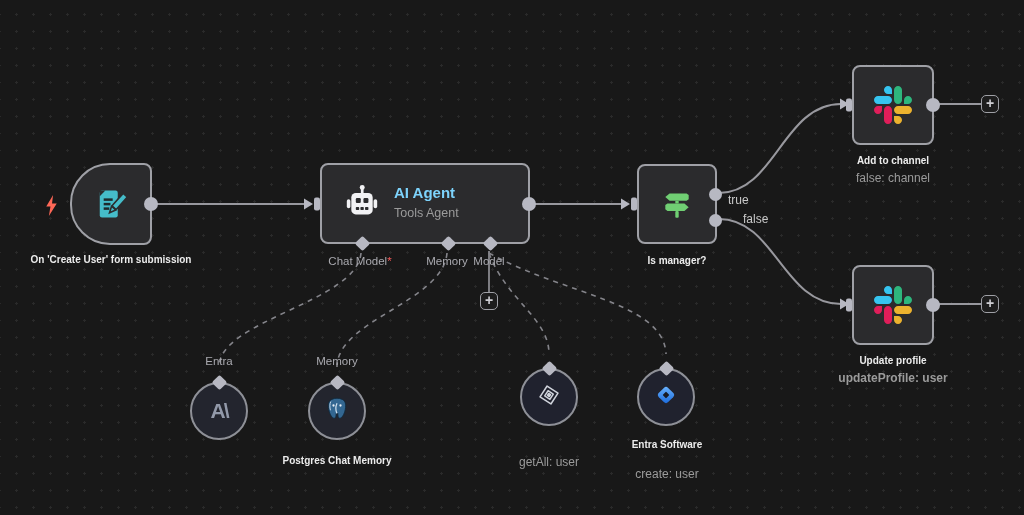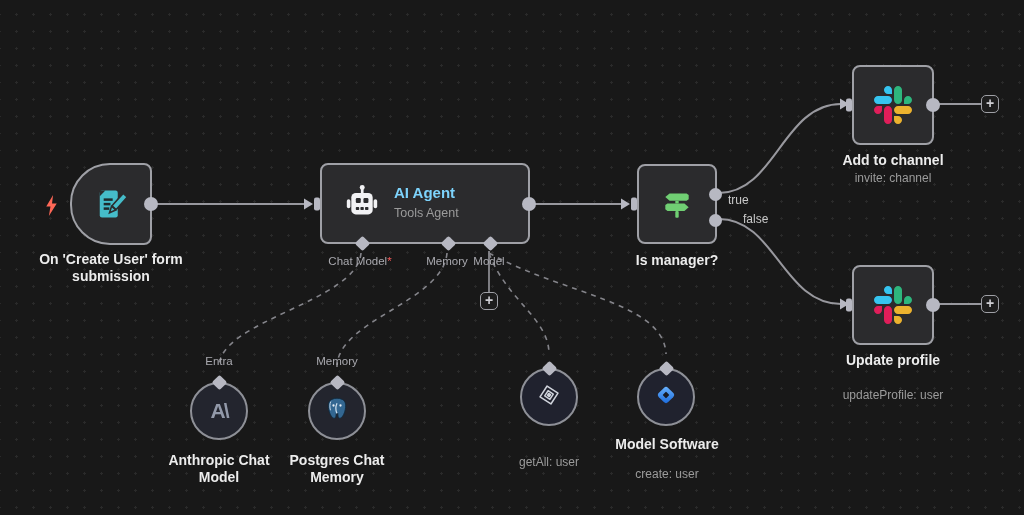--- a/index.html
+++ b/index.html
@@ -16,21 +16,21 @@
     box-sizing:border-box;z-index:2;
   }
   .node-circle{
     position:absolute;background:#23252e;border:2px solid #8e9097;border-radius:50%;
     box-sizing:border-box;z-index:2;display:flex;align-items:center;justify-content:center;
   }
   .icon-wrap{position:absolute;inset:0;display:flex;align-items:center;justify-content:center;}
   .dot{position:absolute;width:14px;height:14px;border-radius:50%;background:#b7b8c2;z-index:3;}
   .tab{position:absolute;width:6px;height:13px;background:#b7b8c2;border-radius:2px;left:-8px;top:50%;transform:translateY(-50%);z-index:3;}
   .diamond{position:absolute;width:11px;height:11px;background:#b7b8c2;border-radius:2px;transform:rotate(45deg);z-index:3;}
-  .caption{position:absolute;z-index:2;color:#ececec;font-size:14px;font-weight:bold;text-align:center;line-height:17px;}
+  .caption{position:absolute;z-index:2;color:#ececec;font-size:10px;font-weight:bold;text-align:center;line-height:17px;}
   .sub{position:absolute;z-index:2;color:#9b9b9b;font-size:12px;text-align:center;}
   .port-label{position:absolute;z-index:2;color:#a9a9af;font-size:11.5px;white-space:nowrap;transform:translateX(-50%);}
   .branch-label{position:absolute;z-index:2;color:#c9c9c9;font-size:12px;}
   .plus-btn{
     position:absolute;width:18px;height:18px;border:1.5px solid #9fa0a6;border-radius:5px;
     color:#cfcfd4;font-size:14px;line-height:15px;text-align:center;z-index:2;box-sizing:border-box;
     background:#1d1d1d;font-weight:bold;
   }
   .center-x{transform:translateX(-50%);}
   .asterisk{color:#f45959;}
@@ -139,45 +139,44 @@
       <svg width="38" height="38" viewBox="0 0 122.8 122.8">
         <path d="M25.8 77.6c0 7.1-5.8 12.9-12.9 12.9S0 84.7 0 77.6s5.8-12.9 12.9-12.9h12.9v12.9zm6.5 0c0-7.1 5.8-12.9 12.9-12.9s12.9 5.8 12.9 12.9v32.3c0 7.1-5.8 12.9-12.9 12.9s-12.9-5.8-12.9-12.9V77.6z" fill="#E01E5A"></path>
         <path d="M45.2 25.8c-7.1 0-12.9-5.8-12.9-12.9S38.1 0 45.2 0s12.9 5.8 12.9 12.9v12.9H45.2zm0 6.5c7.1 0 12.9 5.8 12.9 12.9s-5.8 12.9-12.9 12.9H12.9C5.8 58.1 0 52.3 0 45.2s5.8-12.9 12.9-12.9h32.3z" fill="#36C5F0"></path>
         <path d="M97 45.2c0-7.1 5.8-12.9 12.9-12.9s12.9 5.8 12.9 12.9-5.8 12.9-12.9 12.9H97V45.2zm-6.5 0c0 7.1-5.8 12.9-12.9 12.9s-12.9-5.8-12.9-12.9V12.9C64.7 5.8 70.5 0 77.6 0s12.9 5.8 12.9 12.9v32.3z" fill="#2EB67D"></path>
         <path d="M77.6 97c7.1 0 12.9 5.8 12.9 12.9s-5.8 12.9-12.9 12.9-12.9-5.8-12.9-12.9V97h12.9zm0-6.5c-7.1 0-12.9-5.8-12.9-12.9s5.8-12.9 12.9-12.9h32.3c7.1 0 12.9 5.8 12.9 12.9s-5.8 12.9-12.9 12.9H77.6z" fill="#ECB22E"></path>
       </svg>
     </div>
     <div class="dot" style="right:-8px;top:50%;margin-top:-7px;"></div>
   </div>
   <div class="caption center-x" style="left:893px;top:152px;width:160px;">Add to channel</div>
-  <div class="sub center-x" style="left:893px;top:171px;width:160px;">invite: channel</div>
+  <div class="sub center-x" style="left:893px;top:171px;width:160px;">false: channel</div>
   <div class="plus-btn" style="left:981px;top:95px;">+</div>
 
   <div class="node" style="left:852px;top:265px;width:82px;height:80px;">
     <div class="tab"></div>
     <div class="icon-wrap">
       <svg width="38" height="38" viewBox="0 0 122.8 122.8">
         <path d="M25.8 77.6c0 7.1-5.8 12.9-12.9 12.9S0 84.7 0 77.6s5.8-12.9 12.9-12.9h12.9v12.9zm6.5 0c0-7.1 5.8-12.9 12.9-12.9s12.9 5.8 12.9 12.9v32.3c0 7.1-5.8 12.9-12.9 12.9s-12.9-5.8-12.9-12.9V77.6z" fill="#E01E5A"></path>
         <path d="M45.2 25.8c-7.1 0-12.9-5.8-12.9-12.9S38.1 0 45.2 0s12.9 5.8 12.9 12.9v12.9H45.2zm0 6.5c7.1 0 12.9 5.8 12.9 12.9s-5.8 12.9-12.9 12.9H12.9C5.8 58.1 0 52.3 0 45.2s5.8-12.9 12.9-12.9h32.3z" fill="#36C5F0"></path>
         <path d="M97 45.2c0-7.1 5.8-12.9 12.9-12.9s12.9 5.8 12.9 12.9-5.8 12.9-12.9 12.9H97V45.2zm-6.5 0c0 7.1-5.8 12.9-12.9 12.9s-12.9-5.8-12.9-12.9V12.9C64.7 5.8 70.5 0 77.6 0s12.9 5.8 12.9 12.9v32.3z" fill="#2EB67D"></path>
         <path d="M77.6 97c7.1 0 12.9 5.8 12.9 12.9s-5.8 12.9-12.9 12.9-12.9-5.8-12.9-12.9V97h12.9zm0-6.5c-7.1 0-12.9-5.8-12.9-12.9s5.8-12.9 12.9-12.9h32.3c7.1 0 12.9 5.8 12.9 12.9s-5.8 12.9-12.9 12.9H77.6z" fill="#ECB22E"></path>
       </svg>
     </div>
     <div class="dot" style="right:-8px;top:50%;margin-top:-7px;"></div>
   </div>
   <div class="caption center-x" style="left:893px;top:352px;width:160px;">Update profile</div>
-  <div class="sub center-x" style="left:893px;top:388px;width:170px;">updateProfile: user</div>
+  <div class="sub center-x" style="left:893px;top:371px;width:170px;font-weight:bold;">updateProfile: user</div>
   <div class="plus-btn" style="left:981px;top:295px;">+</div>
 
   <div class="port-label" style="left:219px;top:355px;">Entra</div>
   <div class="node-circle" style="left:190px;top:382px;width:58px;height:58px;">
     <div class="diamond" style="left:50%;top:-7px;margin-left:-5.5px;"></div>
     <span style="color:#9299a9;font-size:21px;font-weight:bold;letter-spacing:-2px;">A\</span>
   </div>
-  <div class="caption center-x" style="left:219px;top:452px;width:125px;">Anthropic Chat Model</div>
 
   <div class="port-label" style="left:337px;top:355px;">Memory</div>
   <div class="node-circle" style="left:308px;top:382px;width:58px;height:58px;">
     <div class="diamond" style="left:50%;top:-7px;margin-left:-5.5px;"></div>
     <span>
       <svg width="28" height="28" viewBox="0 0 32 32">
         <path d="M10 5 C5.5 7 5.5 13 7 18.5 C8.5 24 11.5 27.5 13.8 26.3 C15 25.6 15 23 15 21 L17 21 C17 23 17 25.6 18.2 26.3 C20.5 27.5 23.5 24 25 18.5 C26.5 13 26.5 7 22 5 C18 3.2 14 3.2 10 5 Z" fill="#336791" stroke="#10283a" stroke-width="1"></path>
         <circle cx="12" cy="12" r="1.3" fill="#e8eff5"></circle>
         <circle cx="20" cy="12" r="1.3" fill="#e8eff5"></circle>
         <path d="M16 9.5 C14.2 13.5 14.2 17.5 16 21" stroke="#cfe0ee" stroke-width="1.4" fill="none"></path>
@@ -211,16 +210,16 @@
             <stop offset="1" stop-color="#1868db"></stop>
           </linearGradient>
         </defs>
         <g transform="rotate(45 16 16)">
           <rect x="8.5" y="8.5" width="15" height="15" rx="3.5" fill="url(#jiraGrad)"></rect>
           <rect x="13.2" y="13.2" width="5.6" height="5.6" rx="1" fill="#181a24"></rect>
         </g>
       </svg>
     </span>
   </div>
-  <div class="caption center-x" style="left:667px;top:436px;width:140px;">Model Software</div>
+  <div class="caption center-x" style="left:667px;top:436px;width:140px;">Entra Software</div>
   <div class="sub center-x" style="left:667px;top:455px;width:120px;margin-top:12px;">create: user</div>
 
 </div>
 
 </body></html>

